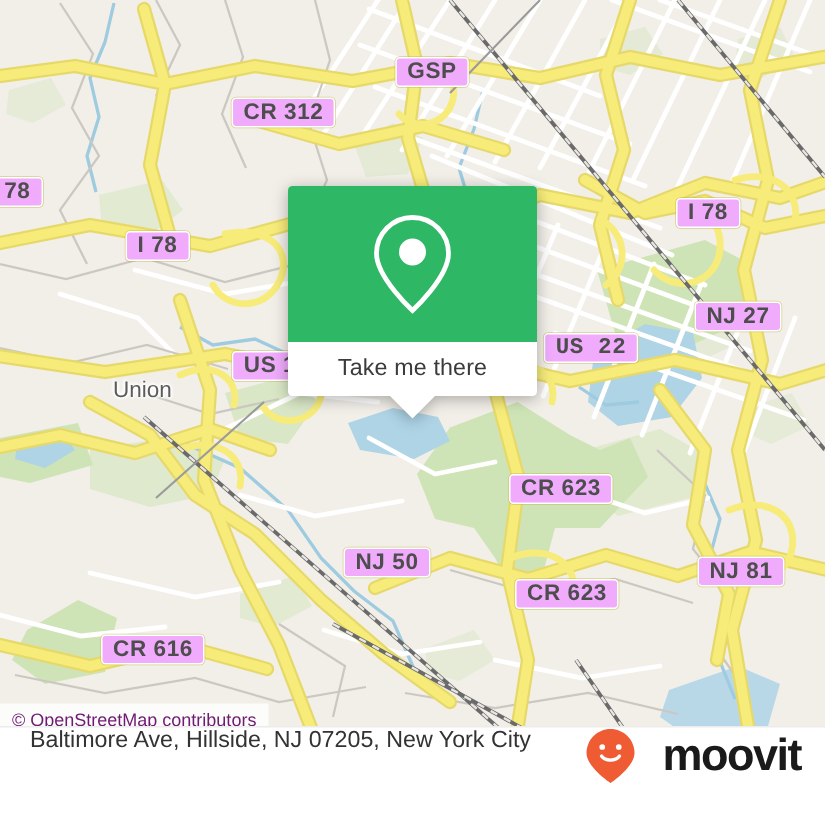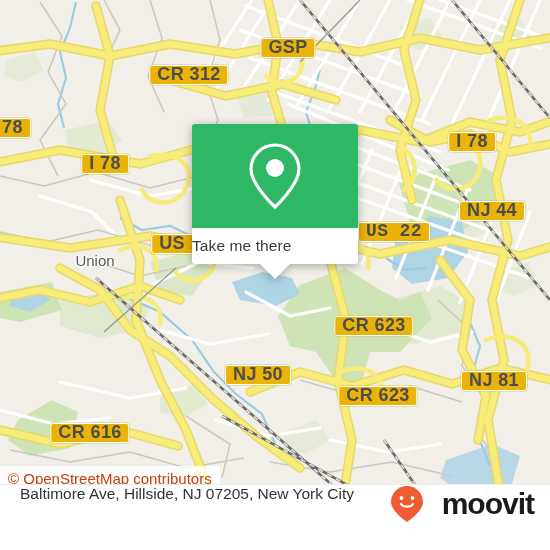--- a/index.html
+++ b/index.html
@@ -14,25 +14,25 @@
   #map{
     position:absolute;left:0;top:0;width:550px;height:492px;overflow:hidden;
     background:#f2efe9;
   }
   .layer{position:absolute;left:0;top:0;width:550px;height:492px;}
   svg.layer{display:block;}
 
   
   .shield{
     position:absolute;
-    background:#eab308;
+    background:#f0abfc;
     border:1.5px solid #ffffff;
     border-radius:3px;
     color:#4d4d4d;
-    font-size:18px;
+    font-size:15px;
     font-weight:bold;
     letter-spacing:.4px;
     padding:2px 7px 3px 7px;
     line-height:13px;
     white-space:nowrap;
     box-shadow:0 0 0 0.5px rgba(190,180,60,.55);
     transform:translate(-50%,-50%);
   }
   .place-label{
     position:absolute;
@@ -40,38 +40,38 @@
     color:#5c5c5c;
     font-size:15px;
     white-space:nowrap;
     text-shadow:0 0 3px #fff,0 0 3px #fff,0 0 2px #fff,1px 1px 2px #fff,-1px -1px 2px #fff;
   }
 
   
   #attribution{
     position:absolute;left:0;bottom:0;
     background:rgba(255,255,255,.78);
-    color:#c2410c;
-    font-size:15px;
+    color:#701a75;
+    font-size:12px;
     padding:4px 8px 5px 8px;
     white-space:nowrap;
   }
 
   
   #callout{
     position:absolute;left:192px;top:124px;width:166px;
     filter:drop-shadow(0 2px 5px rgba(0,0,0,.30));
   }
   #callout-top{
     background:#2eb866;height:104px;border-radius:3px 3px 0 0;
     display:flex;align-items:center;justify-content:center;
   }
   #callout-bottom{
     background:#ffffff;height:36px;border-radius:0 0 3px 3px;
-    display:flex;align-items:center;justify-content:flex-start;
+    display:flex;align-items:center;justify-content:center;
     position:relative;
   }
   #callout-label{
     color:#3b3b3b;font-size:15.5px;letter-spacing:.1px;white-space:nowrap;
   }
   #callout-tail{
     position:absolute;left:50%;top:100%;transform:translateX(-50%);
     width:0;height:0;
     border-left:15px solid transparent;
     border-right:15px solid transparent;
@@ -291,28 +291,28 @@
     <div>
       <div class="place-label" style="left:95px;top:260px;">Union</div>
     </div>
 
     <div>
       <div class="shield" style="left:288px;top:48px;">GSP</div>
       <div class="shield" style="left:189px;top:75px;">CR 312</div>
       <div class="shield" style="left:7px;top:128px;">I 78</div>
       <div class="shield" style="left:105px;top:164px;">I 78</div>
       <div class="shield" style="left:472px;top:142px;">I 78</div>
-      <div class="shield" style="left:492px;top:211px;">NJ 44</div>
+      <div class="shield" style="left:492px;top:211px;">NJ 27</div>
       <div class="shield" style="left:394px;top:232px;font-family:Liberation Mono, monospace;">US 22</div>
       <div class="shield" style="left:180px;top:244px;">US 1</div>
       <div class="shield" style="left:374px;top:326px;">CR 623</div>
       <div class="shield" style="left:258px;top:375px;">NJ 50</div>
       <div class="shield" style="left:378px;top:396px;">CR 623</div>
       <div class="shield" style="left:494px;top:381px;">NJ 81</div>
-      <div class="shield" style="left:90px;top:433px;">CR 616</div>
+      <div class="shield" style="left:102px;top:433px;">CR 616</div>
     </div>
 
     <div id="callout">
       <div id="callout-top">
         <svg width="62" height="70" viewBox="0 0 62 70">
           <path d="M31 4 C17.7 4 7 14.7 7 28 C7 44 31 66 31 66 C31 66 55 44 55 28 C55 14.7 44.3 4 31 4 Z" fill="none" stroke="#ffffff" stroke-width="3.2"></path>
           <circle cx="31" cy="27" r="9" fill="#ffffff"></circle>
         </svg>
       </div>
       <div id="callout-bottom">

